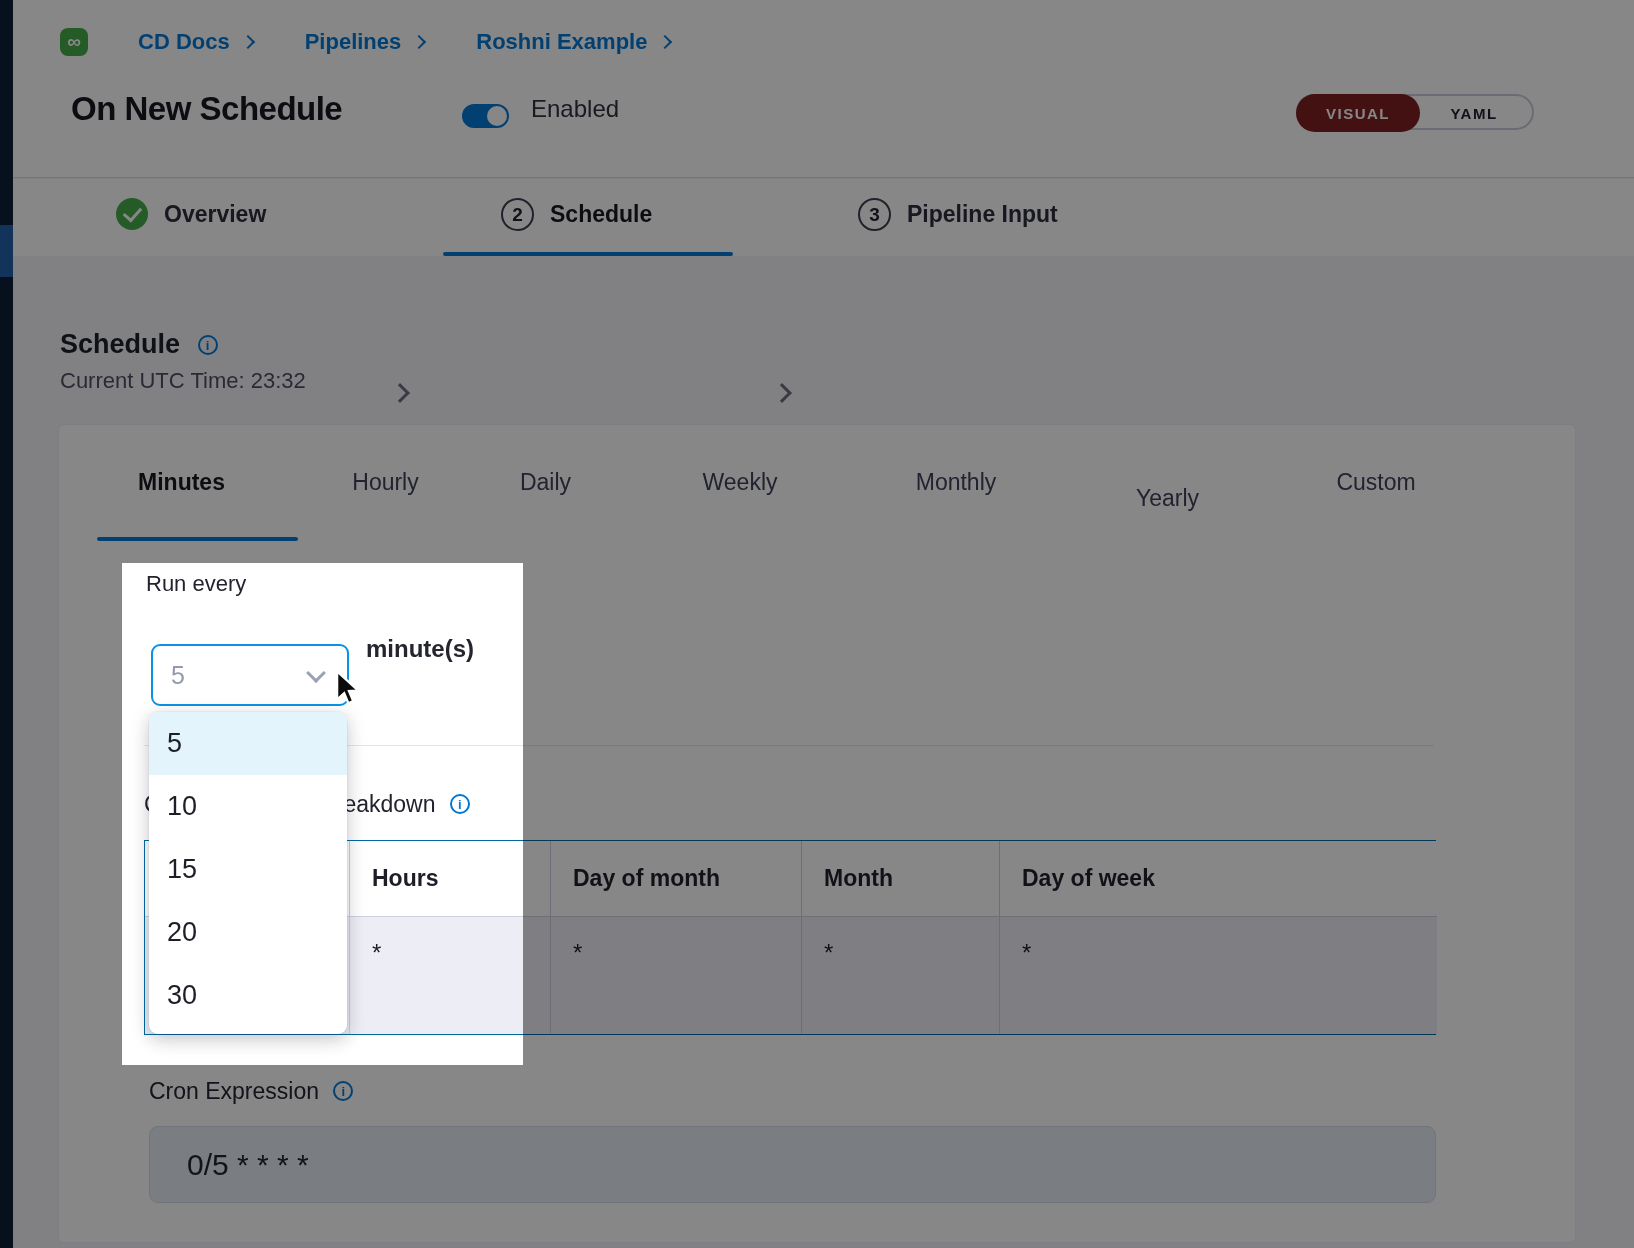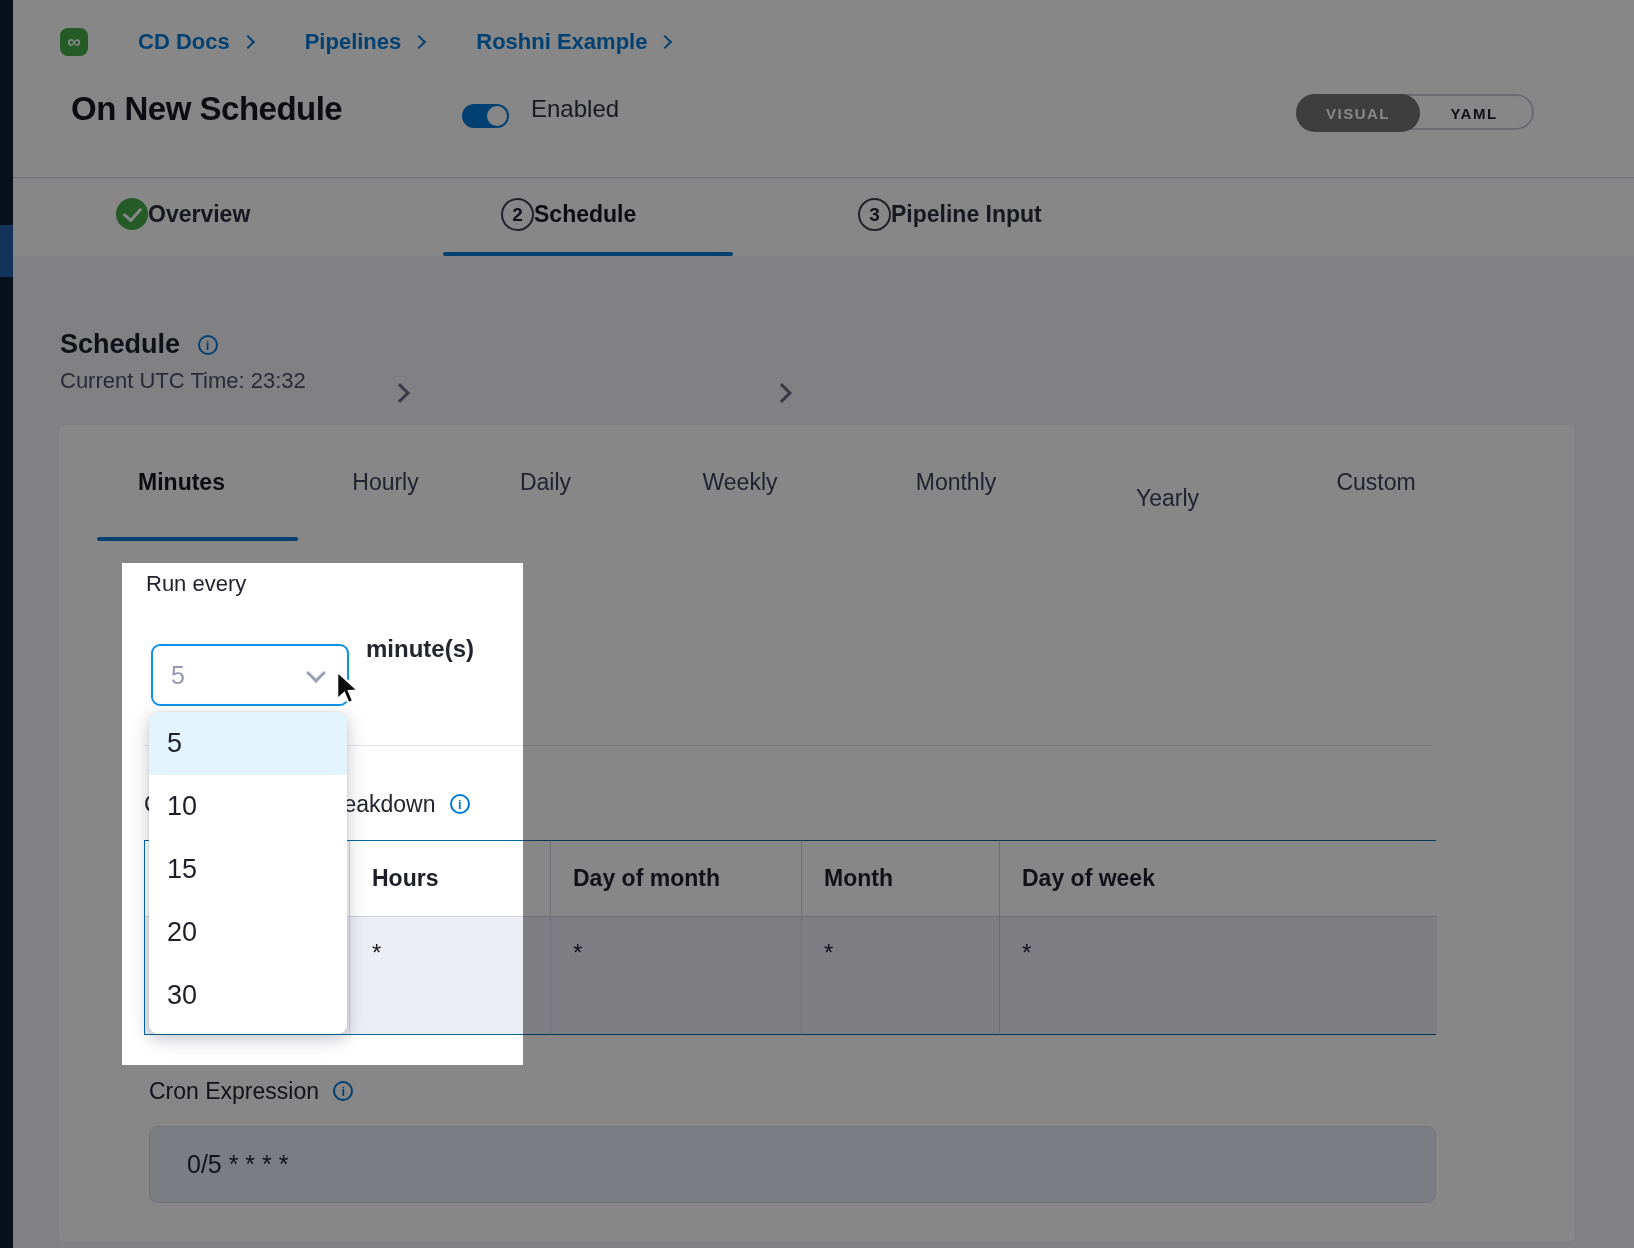--- a/index.html
+++ b/index.html
@@ -15,25 +15,25 @@
   .crumb-logo { width:28px; height:28px; border-radius:8px; background:#42ab44; color:#fff; display:flex; align-items:center; justify-content:center; font-size:19px; font-weight:700; }
   .crumb { color:#0278d5; font-size:22px; font-weight:700; text-decoration:none; cursor:pointer;margin-left:39px; }
   .crumb-sep { width:10px; height:10px; border-top:2.5px solid #0278d5; border-right:2.5px solid #0278d5; transform:rotate(45deg); margin:0 2px; }
 
   .page-title { position:absolute; left:58px; top:90px; font-size:33px; font-weight:800; color:#16161c; letter-spacing:-0.5px; }
   .toggle { position:absolute; left:449px; top:104px; width:47px; height:24px; border-radius:13px; background:#0278d5; cursor:pointer; }
   .toggle .knob { position:absolute; right:2px; top:2px; width:20px; height:20px; border-radius:50%; background:#ffffff; }
   .toggle-label { position:absolute; left:518px; top:95px; font-size:24px; color:#2e2f3a; }
 
   .view-switch { position:absolute; left:1283px; top:94px; width:238px; height:36px; border:2px solid #c9cad6; border-radius:19px; background:#ffffff; }
-  .view-visual { position:absolute; left:-2px; top:-2px; width:124px; height:38px; border-radius:19px; background:#737373; color:#ffffff; display:flex; align-items:center; justify-content:center; font-size:15px; font-weight:700; letter-spacing:1.5px; cursor:pointer; }
+  .view-visual { position:absolute; left:-2px; top:-2px; width:124px; height:38px; border-radius:19px; background:#7f1d1d; color:#ffffff; display:flex; align-items:center; justify-content:center; font-size:15px; font-weight:700; letter-spacing:1.5px; cursor:pointer; }
   .view-yaml { position:absolute; right:0; top:0; width:116px; height:34px; display:flex; align-items:center; justify-content:center; color:#1d1e2b; font-size:15px; font-weight:700; letter-spacing:1.5px; cursor:pointer; }
 
   .steps-bar { position:absolute; left:13px; top:179px; width:1621px; height:77px; background:#ffffff; }
-  .step { position:absolute; display:flex; align-items:center; top:19px; cursor:pointer; }
+  .step { position:absolute; display:flex; align-items:center; gap:16px; top:19px; cursor:pointer; }
   .step-label { font-size:23px; font-weight:600; color:#2b2c38; }
   .step-label.active { color:#16161c; font-weight:700; }
   .check-circle { width:32px; height:32px; border-radius:50%; background:#42ab44; position:relative; }
   .check-circle::after { content:""; position:absolute; left:11px; top:6px; width:8px; height:14px; border-right:3px solid #fff; border-bottom:3px solid #fff; transform:rotate(42deg); }
   .num-circle { width:33px; height:33px; border-radius:50%; border:2px solid #3c3d4c; color:#1d1e2b; display:flex; align-items:center; justify-content:center; font-size:19px; font-weight:600; }
   .step-chev { position:absolute; top:207px; width:14px; height:14px; border-top:3px solid #6b6c80; border-right:3px solid #6b6c80; transform:rotate(45deg); }
   .step-underline { position:absolute; left:443px; top:252px; width:290px; height:4px; background:#0278d5; border-radius:2px; }
 
   .info-icon { display:inline-block; width:20px; height:20px; border:2px solid #0278d5; border-radius:50%; position:relative; vertical-align:-2px; }
   .info-icon::after { content:"i"; position:absolute; left:0; top:0; width:16px; height:16px; display:flex; align-items:center; justify-content:center; color:#0278d5; font-size:13px; font-weight:700; }
@@ -58,21 +58,21 @@
 
   .breakdown-label { position:absolute; left:85px; top:366px; font-size:23px; font-weight:500; color:#22232e; }
 
   .cron-table { position:absolute; left:85px; top:415px; width:1292px; display:grid; grid-template-columns:205px 201px 251px 198px 437px; border:1px solid #0369a1; }
   .cron-table .cell { border-right:1px solid #cfd0dc; padding-left:22px; display:flex; align-items:center; }
   .cron-table .cell:nth-child(5n) { border-right:none; }
   .cron-table .head { height:76px; background:#ffffff; font-size:23px; font-weight:700; color:#1d1e27; border-bottom:1px solid #cfd0dc; }
   .cron-table .val { height:117px; background:#ededf6; font-size:24px; color:#1d1e27; align-items:flex-start; padding-top:22px; }
 
   .cron-label { position:absolute; left:90px; top:653px; font-size:23px; font-weight:500; color:#22232e; }
-  .cron-input { position:absolute; left:90px; top:701px; width:1287px; height:77px; background:#e7eef6; border:1px solid #d3dbe5; border-radius:9px; font-size:25px; color:#22232b; padding-left:37px; font-family:"Liberation Sans", sans-serif; }
+  .cron-input { position:absolute; left:90px; top:701px; width:1287px; height:77px; background:#e7eef6; border:1px solid #d3dbe5; border-radius:9px; font-size:30px; color:#22232b; padding-left:37px; font-family:"Liberation Sans", sans-serif; }
 
   .dropdown-menu { position:absolute; left:149px; top:712px; width:198px; height:322px; background:#ffffff; border-radius:9px; box-shadow:0 5px 18px rgba(20,20,40,0.25), 0 0 0 1px rgba(20,20,40,0.04); z-index:40; overflow:hidden; }
   .dropdown-option { height:63px; display:flex; align-items:center; padding-left:18px; font-size:27px; color:#1d1e27; cursor:pointer; }
   .dropdown-option.highlighted { background:#e3f4fc; }
 
   .spotlight { position:absolute; left:122px; top:563px; width:401px; height:502px; box-shadow:0 0 0 3000px rgba(4,4,7,0.48); z-index:50; pointer-events:none; }
 
   .cursor { position:absolute; left:330px; top:670px; z-index:60; pointer-events:none; }
 </style>
 </head>

